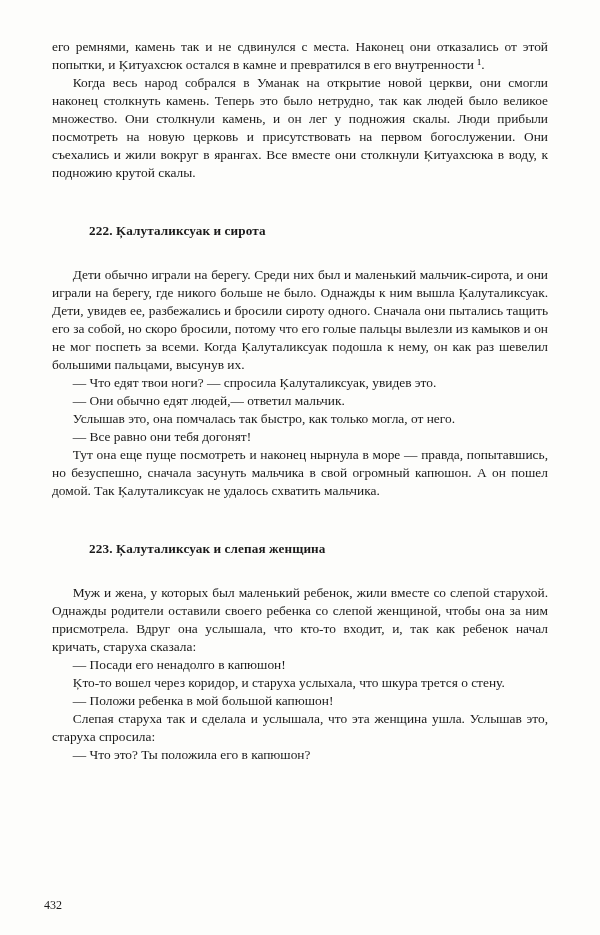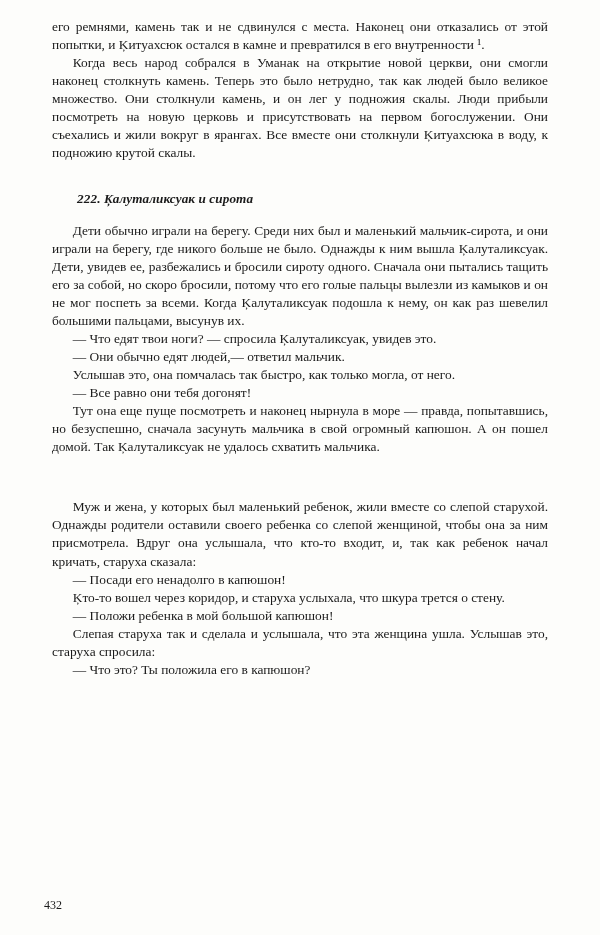--- a/index.html
+++ b/index.html
@@ -11,21 +11,21 @@
     width: 600px;
     height: 935px;
     font-family: "Liberation Serif", serif;
     color: #1a1a1a;
   }
   .page {
     position: relative;
     width: 600px;
     height: 935px;
     box-sizing: border-box;
-    padding: 18px 52px 0 52px;
+    padding: 38px 52px 0 52px;
     background: #fdfdfb;
   }
   .body-text {
     font-size: 13.4px;
     line-height: 1.345;
     text-align: justify;
     text-justify: inter-word;
     hyphens: manual;
   }
   p {
@@ -37,23 +37,22 @@
   p.noindent {
     text-indent: 0;
   }
   p.dialog {
     text-indent: 1.55em;
   }
   .section-heading {
     font-weight: bold;
     font-size: 13.2px;
     text-indent: 1.9em;
-    margin: 0;
+    margin: 12px;
     letter-spacing: 0.1px;
-    font-style: italic;
   }
   .gap-before-heading {
     height: 28px;
   }
   .gap-after-heading {
     height: 14px;
   }
   .page-number {
     position: absolute;
     left: 44px;
@@ -85,20 +84,21 @@
     <div class="para-block">
       <p class="indent">Дети обычно играли на берегу. Среди них был и маленький мальчик-сирота, и они играли на берегу, где никого больше не было. Однажды к ним вышла Ķалуталиксуак. Дети, увидев ее, разбежались и бросили сироту одного. Сначала они пытались тащить его за собой, но скоро бросили, потому что его голые пальцы вылезли из камыков и он не мог поспеть за всеми. Когда Ķалуталиксуак подошла к нему, он как раз шевелил большими пальцами, высунув их.</p>
       <p class="dialog">— Что едят твои ноги? — спросила Ķалуталиксуак, увидев это.</p>
       <p class="dialog">— Они обычно едят людей,— ответил мальчик.</p>
       <p class="indent">Услышав это, она помчалась так быстро, как только могла, от него.</p>
       <p class="dialog">— Все равно они тебя догонят!</p>
       <p class="indent">Тут она еще пуще посмотреть и наконец нырнула в море — правда, попытавшись, но безуспешно, сначала засунуть мальчика в свой огромный капюшон. А он пошел домой. Так Ķалуталиксуак не удалось схватить мальчика.</p>
     </div>
 
     <div class="gap-before-heading"></div>
+    <p class="section-heading">223. Ķалуталиксуак и слепая женщина</p>
     <div class="gap-after-heading"></div>
 
     <div class="para-block">
       <p class="indent">Муж и жена, у которых был маленький ребенок, жили вместе со слепой старухой. Однажды родители оставили своего ребенка со слепой женщиной, чтобы она за ним присмотрела. Вдруг она услышала, что кто-то входит, и, так как ребенок начал кричать, старуха сказала:</p>
       <p class="dialog">— Посади его ненадолго в капюшон!</p>
       <p class="indent">Ķто-то вошел через коридор, и старуха услыхала, что шкура трется о стену.</p>
       <p class="dialog">— Положи ребенка в мой большой капюшон!</p>
       <p class="indent">Слепая старуха так и сделала и услышала, что эта женщина ушла. Услышав это, старуха спросила:</p>
       <p class="dialog">— Что это? Ты положила его в капюшон?</p>
     </div>

